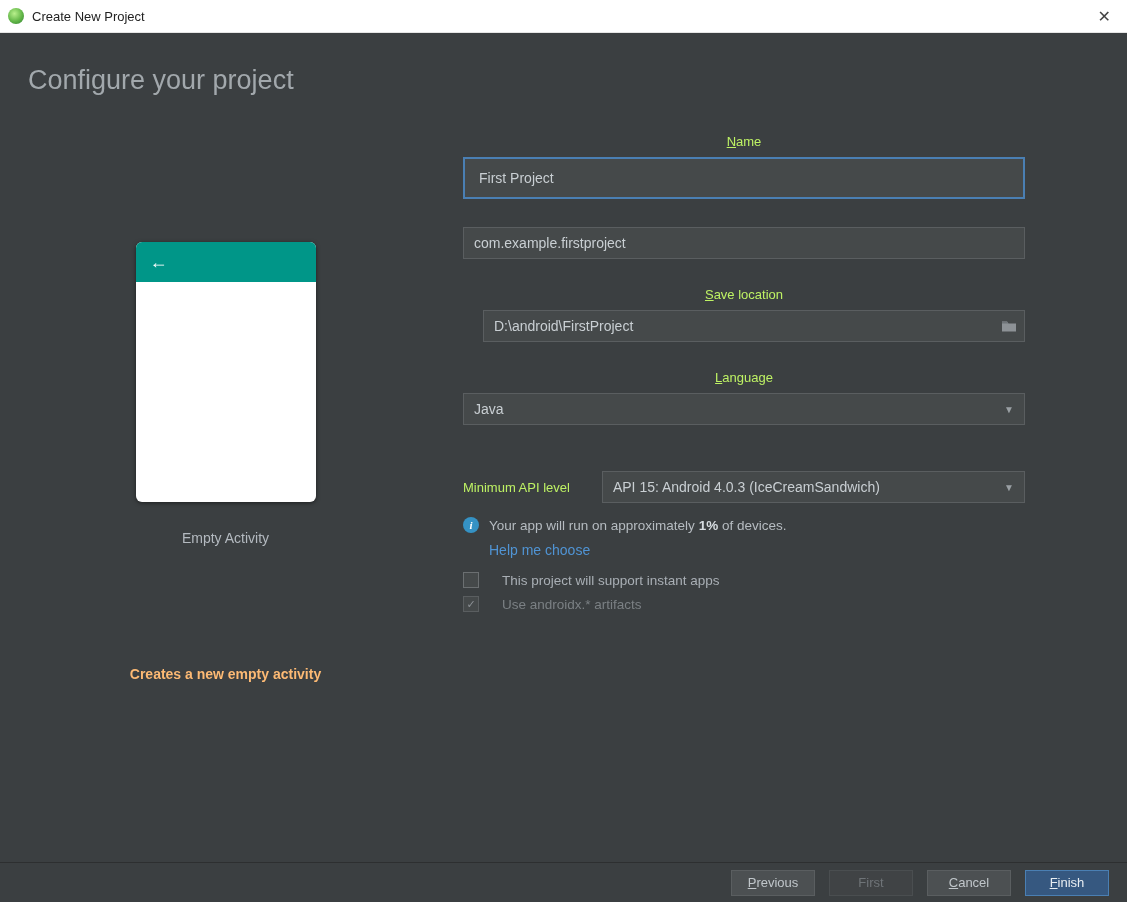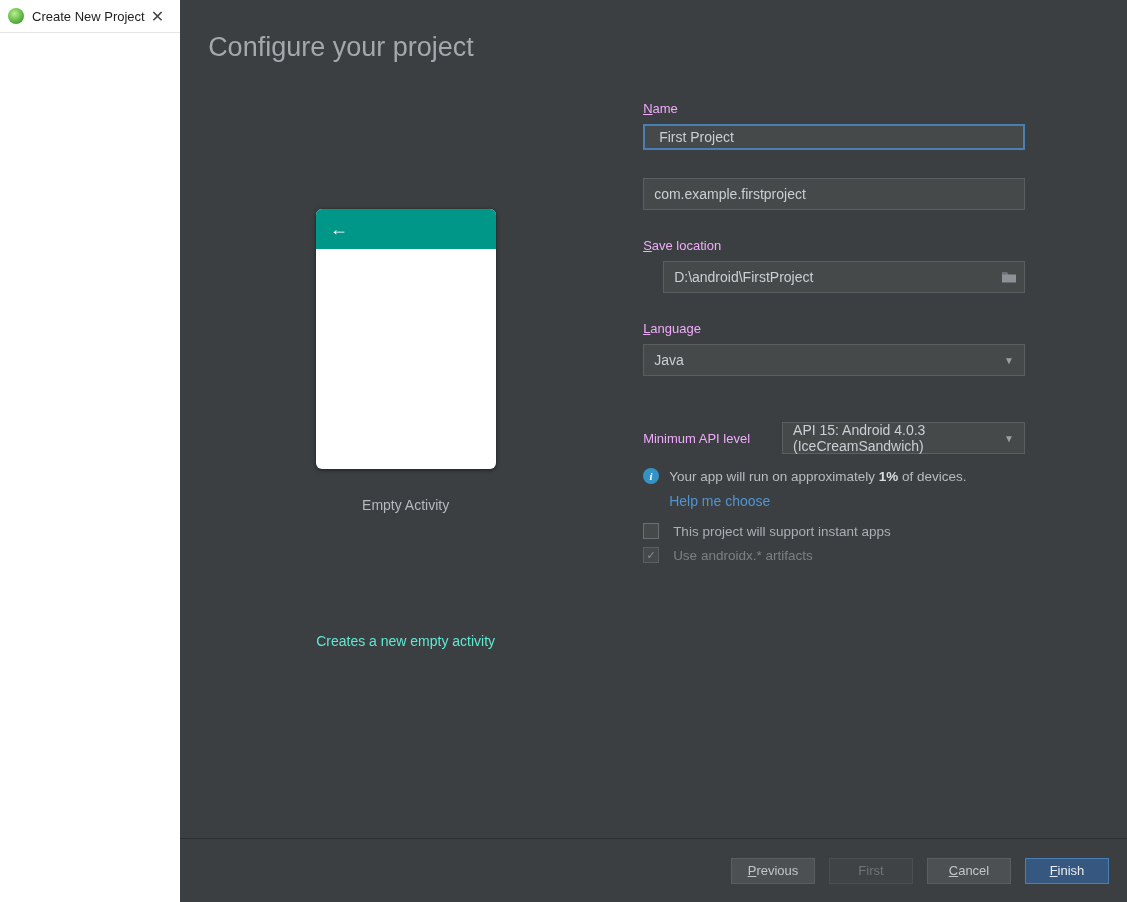--- a/index.html
+++ b/index.html
@@ -7,21 +7,21 @@
   font-family: "Segoe UI", Arial, sans-serif;
   background: #fff;
   width: 1127px;
   height: 902px;
   overflow: hidden;
 }
 .window {
   width: 1127px;
   height: 902px;
   display: flex;
-  flex-direction: row;
+  flex-direction: column;
 }
 .titlebar {
   height: 33px;
   background: #fff;
   display: flex;
   align-items: center;
   padding: 0 10px 0 8px;
   border-bottom: 1px solid #e5e5e5;
 }
 .titlebar .app-icon {
@@ -76,48 +76,50 @@
 }
 .preview-header .arrow { color: #fff; font-size: 18px; }
 .preview-label {
   margin-top: 28px;
   font-size: 14px;
   color: #b4bac0;
 }
 .preview-desc {
   margin-top: 120px;
   font-size: 14px;
-  color: #5eead4;
+  color: #fdba74;
   text-align: center;
+  font-weight: bold;
 }
 .right-col {
   flex: 1;
   padding-right: 74px;
 }
 .field { margin-bottom: 28px; }
 .field-label {
   font-size: 13px;
-  color: #f0abfc;
+  color: #bef264;
   margin-bottom: 8px;
   display: block;
+  text-align: center;
 }
 .field-label .ul { text-decoration: underline; }
 .text-input, .select {
   width: 100%;
   height: 32px;
   background: #45494a;
   border: 1px solid #5a5e60;
   color: #c9cfd3;
   font-size: 14px;
   padding: 0 10px;
   outline: none;
 }
 .text-input.focused {
   border: 2px solid #4a7fb3;
-  height: 26px;
+  height: 42px;
   padding-left: 14px;
 }
 .input-with-icon { position: relative; padding-left: 20px; }
 .input-with-icon .folder-icon {
   position: absolute;
   right: 8px;
   top: 50%;
   transform: translateY(-50%);
   width: 16px; height: 13px;
   cursor: pointer;
@@ -163,40 +165,40 @@
   color: #5094d4;
   font-size: 14px;
   margin-left: 26px;
   cursor: pointer;
   display: inline-block;
   margin-bottom: 14px;
 }
 .checkbox-row {
   display: flex;
   align-items: center;
-  gap: 14px;
+  gap: 23px;
   margin-bottom: 8px;
 }
 .checkbox {
   width: 16px; height: 16px;
   border: 1px solid #6b6f71;
   background: #45494a;
   display: flex;
   align-items: center;
   justify-content: center;
   font-size: 11px;
   color: #8d9296;
 }
 .checkbox-row.disabled { color: #7b8084; }
 .checkbox-row.disabled .checkbox { border-color: #5a5e60; }
 .checkbox-label { font-size: 13.5px; }
 .footer {
   position: absolute;
   bottom: 0; left: 0; right: 0;
-  height: 64px;
+  height: 40px;
   border-top: 1px solid #2d2f30;
   display: flex;
   align-items: center;
   justify-content: flex-end;
   gap: 14px;
   padding-right: 18px;
   background: #3b3f41;
 }
 .btn {
   height: 26px;

